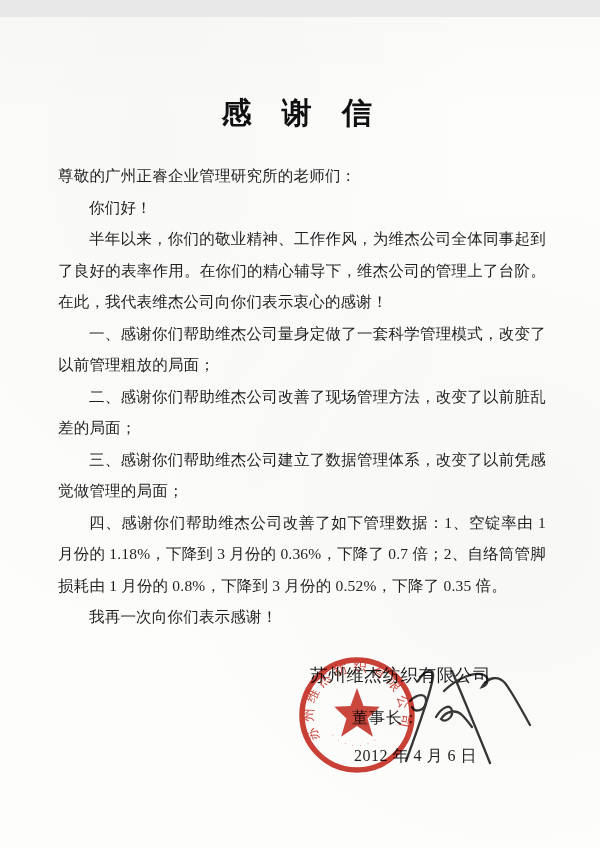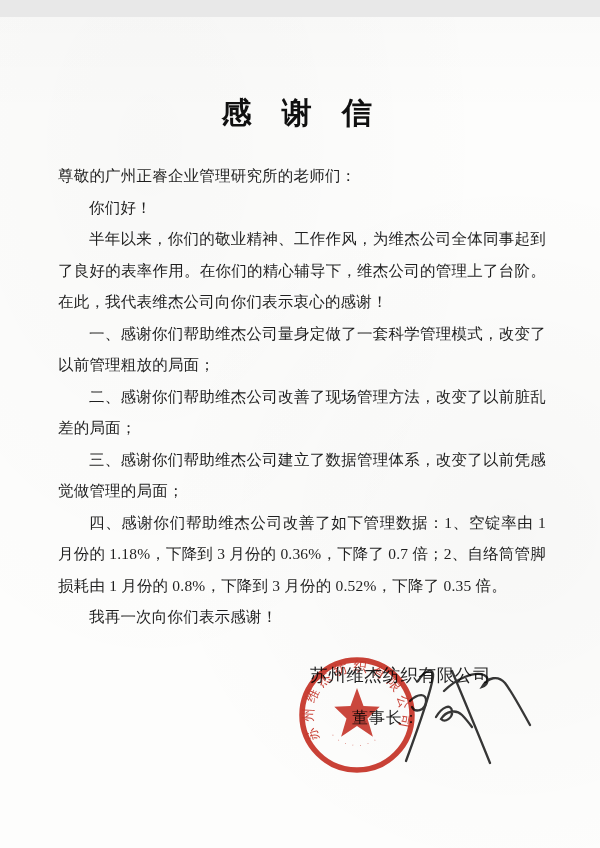--- a/index.html
+++ b/index.html
@@ -101,20 +101,21 @@
     <p class="indent">半年以来，你们的敬业精神、工作作风，为维杰公司全体同事起到了良好的表率作用。在你们的精心辅导下，维杰公司的管理上了台阶。在此，我代表维杰公司向你们表示衷心的感谢！</p>
     <p class="indent">一、感谢你们帮助维杰公司量身定做了一套科学管理模式，改变了以前管理粗放的局面；</p>
     <p class="indent">二、感谢你们帮助维杰公司改善了现场管理方法，改变了以前脏乱差的局面；</p>
     <p class="indent">三、感谢你们帮助维杰公司建立了数据管理体系，改变了以前凭感觉做管理的局面；</p>
     <p class="indent">四、感谢你们帮助维杰公司改善了如下管理数据：1、空锭率由 1 月份的 1.18%，下降到 3 月份的 0.36%，下降了 0.7 倍；2、自络筒管脚损耗由 1 月份的 0.8%，下降到 3 月份的 0.52%，下降了 0.35 倍。</p>
     <p class="indent">我再一次向你们表示感谢！</p>
   </div>
 
   <div class="sig-company">苏州维杰纺织有限公司</div>
   <div class="sig-signer">董事长：</div>
+  <div class="sig-date">2012 年 4 月 6 日</div>
 
   <svg class="seal-svg" viewBox="0 0 128 128" aria-hidden="true">
     <g fill="none" stroke="#c5281c">
       <circle cx="63" cy="62" r="55" stroke-width="5.5" opacity="0.95"></circle>
     </g>
     <polygon points="63,35 69.5,53.1 85.7,53.7 73.5,65.4 78.9,83.8 63,73 47.1,83.8 52.5,65.4 40.3,53.7 56.5,53.1" fill="#c5281c" opacity="0.92"></polygon>
     <defs>
       <path id="sealTopArc" d="M 27 87.2 A 44 44 0 1 1 99 87.2"></path>
       <path id="sealBottomArc" d="M 34 80 A 36 36 0 0 0 92 80"></path>
     </defs>

